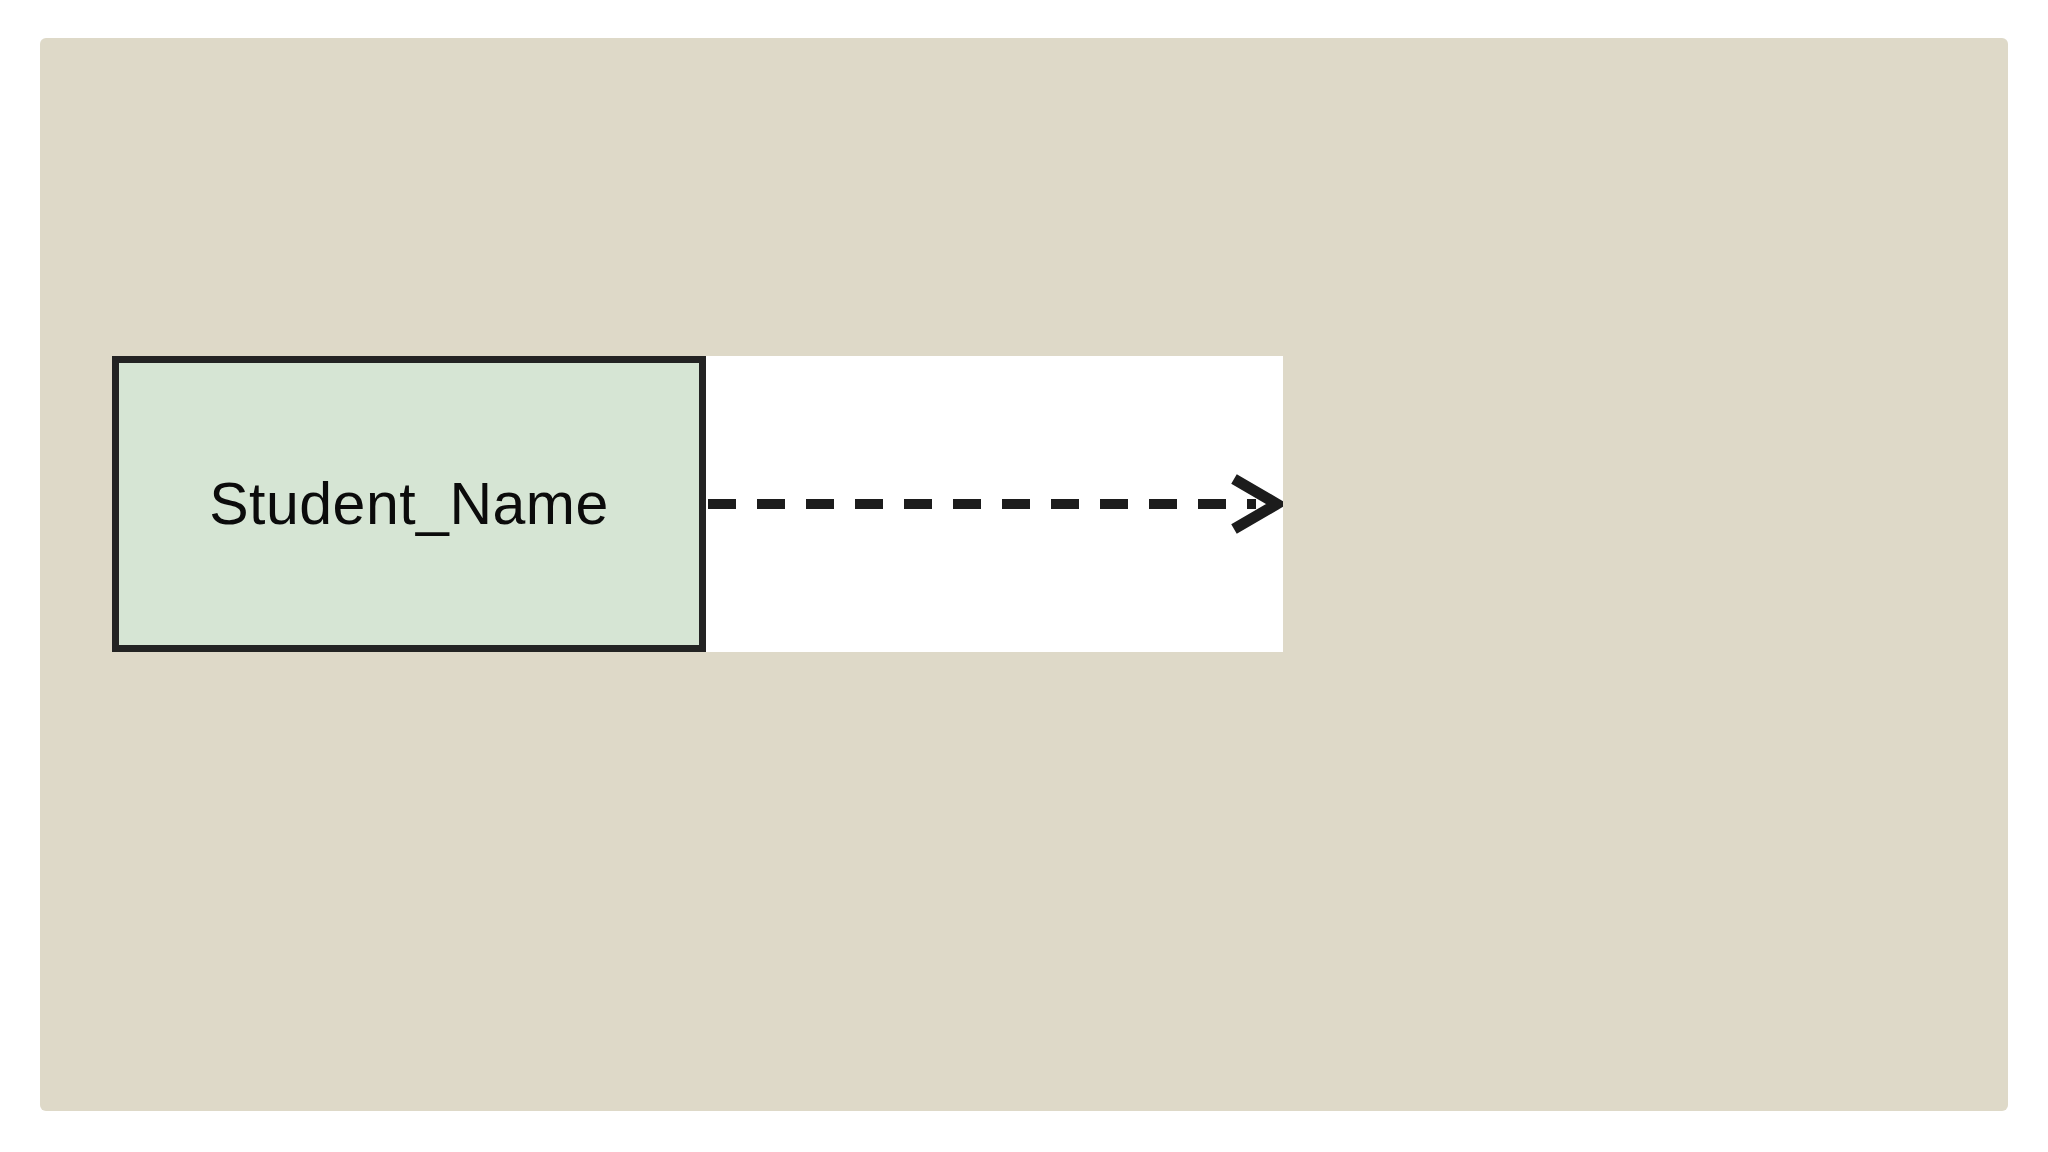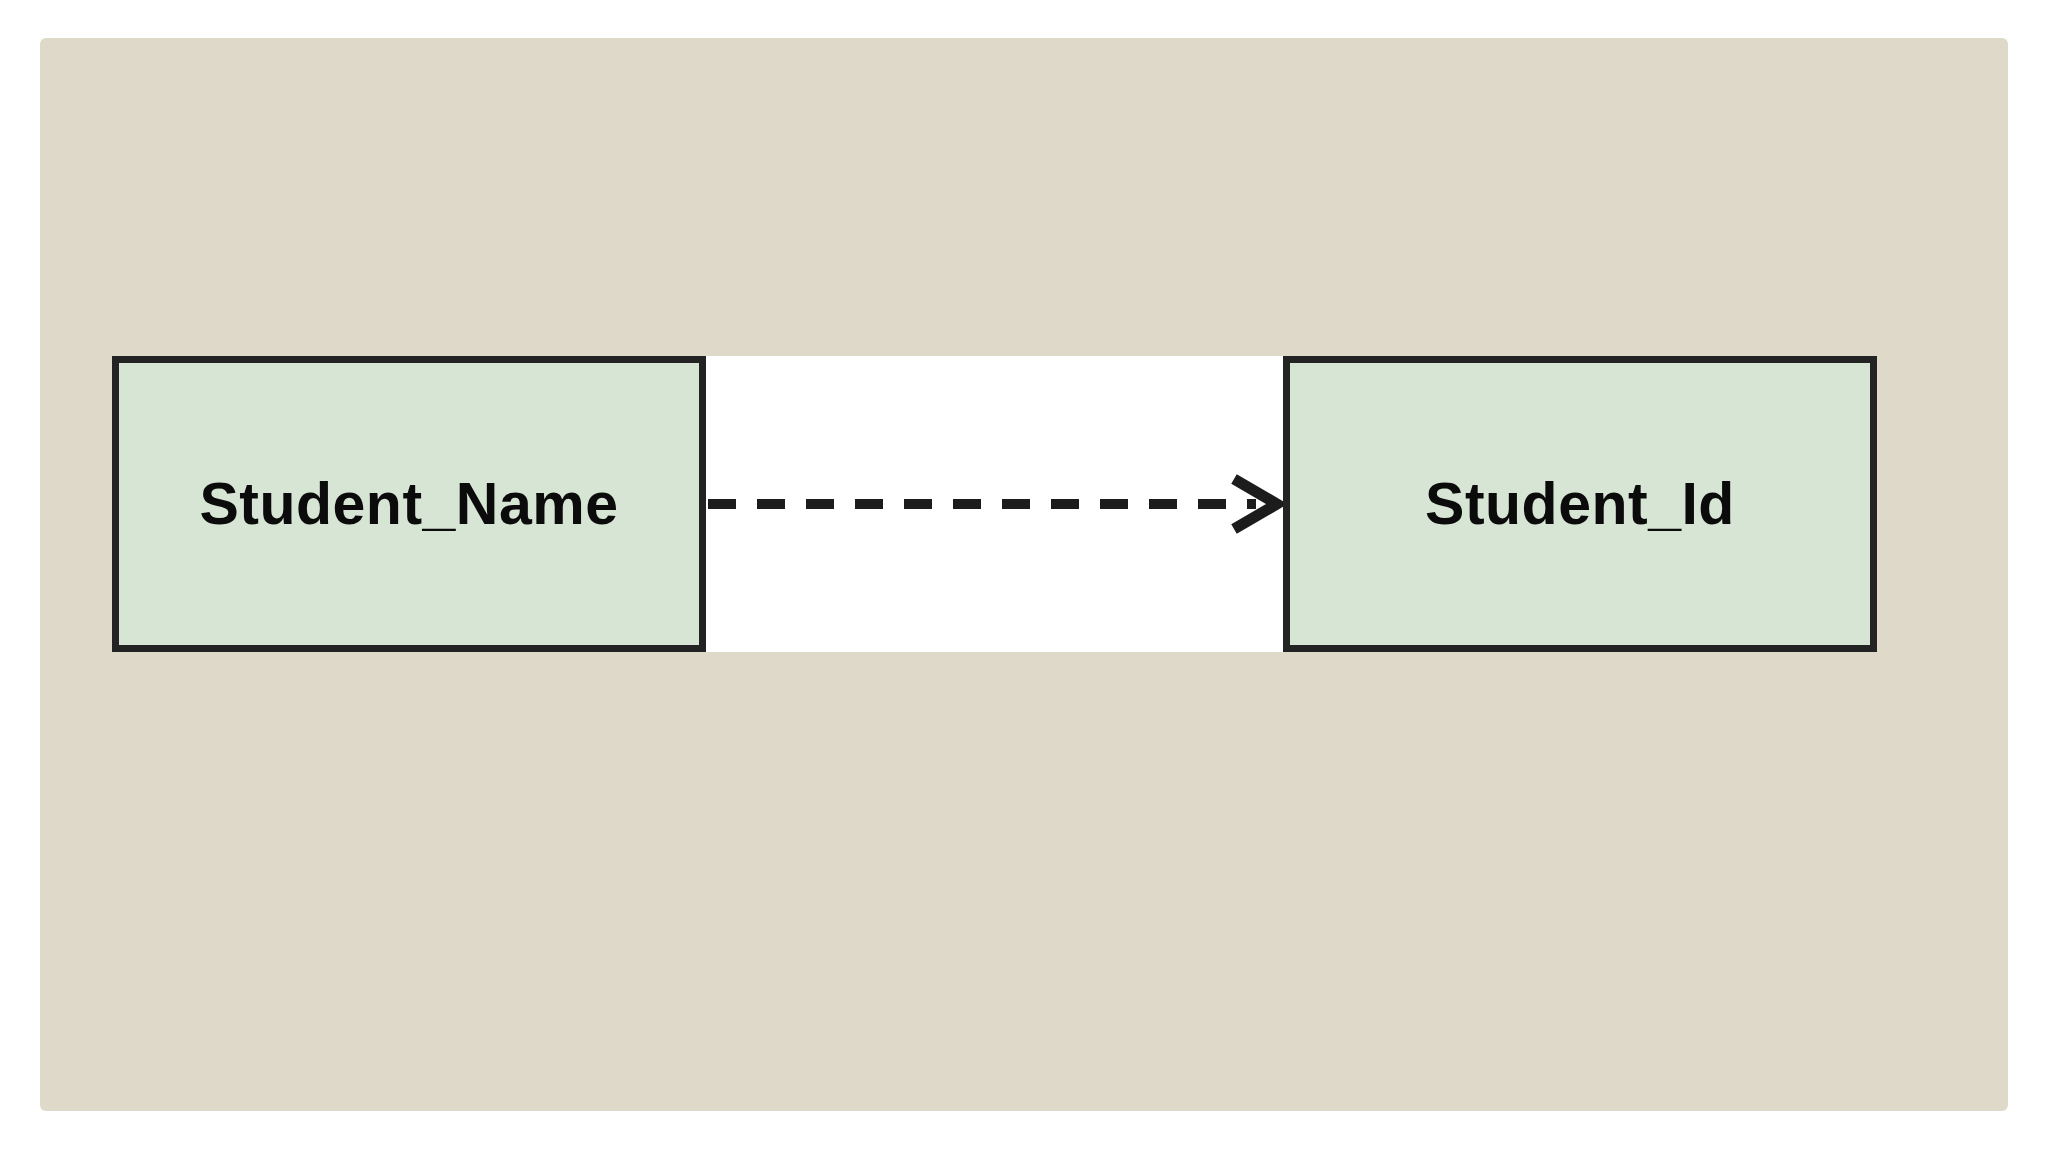--- a/index.html
+++ b/index.html
@@ -42,21 +42,21 @@
     width: 594px;
     height: 296px;
     background: var(--node-fill);
     border: 7px solid var(--node-border);
     display: flex;
     align-items: center;
     justify-content: center;
   }
   .node-label {
     font-size: 59px;
-    font-weight: bold;
+    font-weight: normal;
     color: var(--label-color);
     letter-spacing: 0.5px;
     white-space: nowrap;
   }
   .connector {
     width: 577px;
     height: 296px;
     background: var(--connector-bg);
     position: relative;
   }
@@ -89,18 +89,15 @@
       <span class="node-label">Student_Name</span>
     </div>
 
     <div class="connector">
       <svg width="577" height="296" viewBox="0 0 577 296">
         <line class="edge-line" x1="2" y1="148" x2="550" y2="148"></line>
         <polyline class="edge-head" points="528,123 571,148 528,173"></polyline>
       </svg>
     </div>
 
-    <div class="node">
-      <span class="node-label">Student_Id</span>
-    </div>
 
   </div>
 </div>
 
 </body></html>

